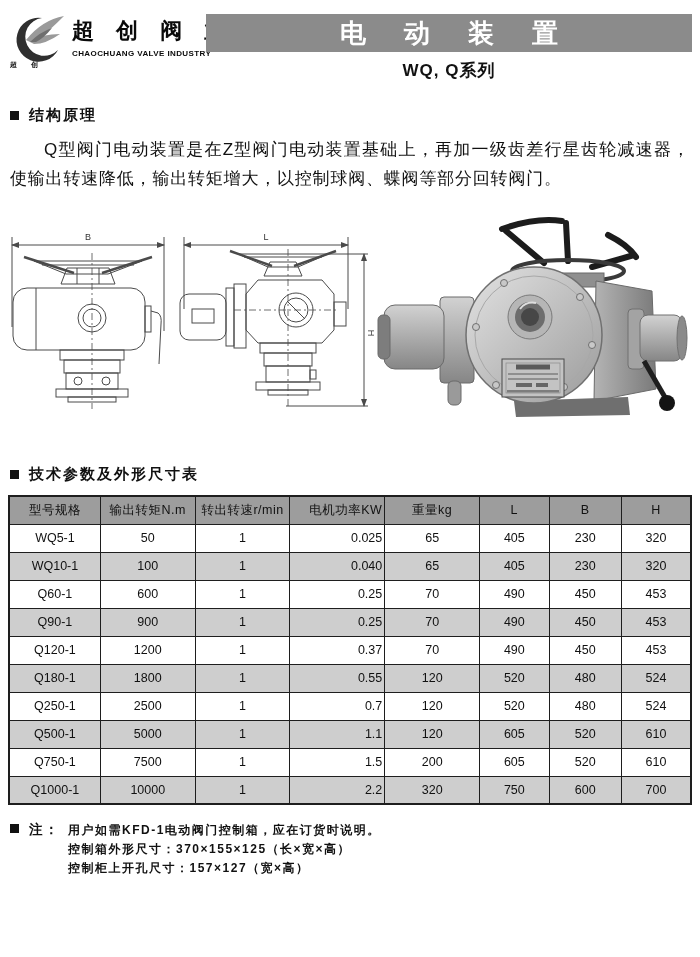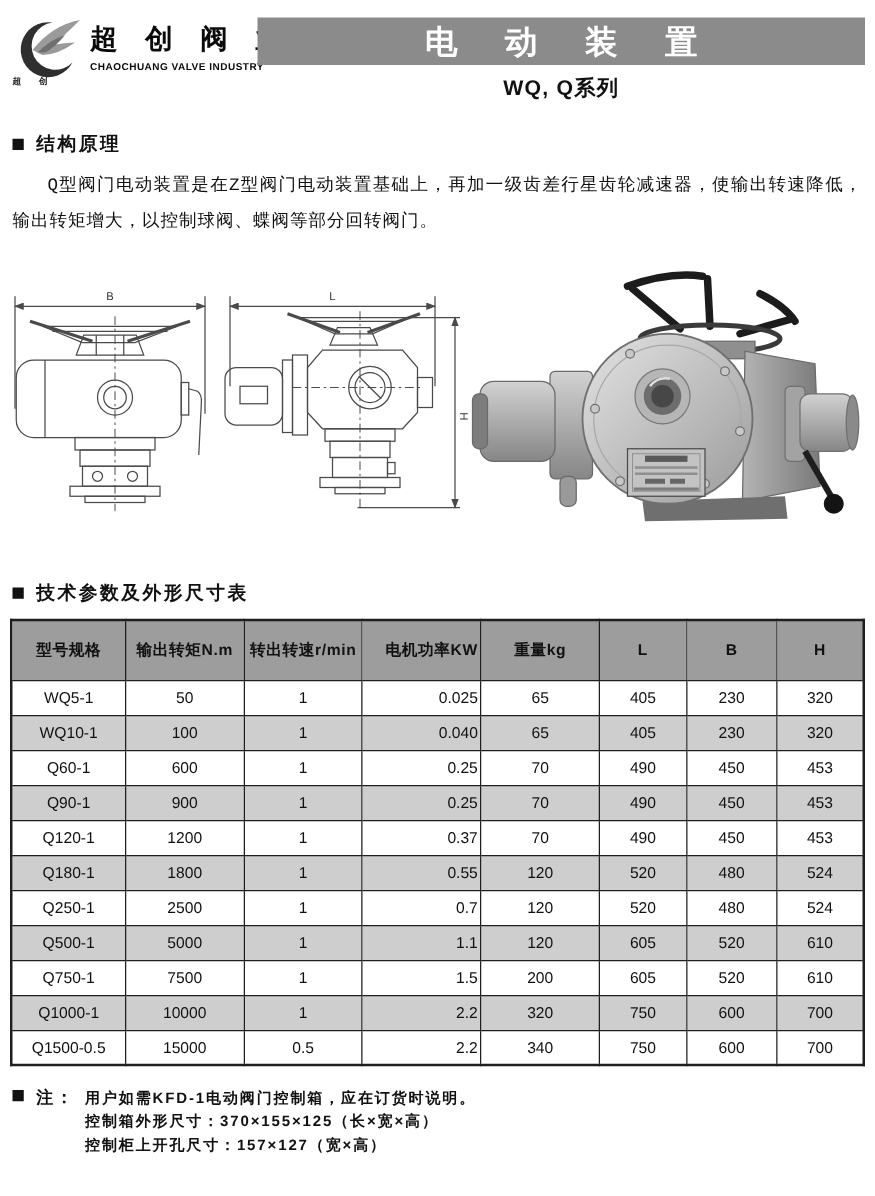--- a/index.html
+++ b/index.html
@@ -19,36 +19,36 @@
   .title-bar { height:38px; margin-top:4px; background:var(--title-bar,#8b8b8b);
                display:flex; align-items:center; justify-content:center; }
   .title-bar .t { color:#fff; font-size:26px; font-weight:bold; letter-spacing:38px; text-indent:38px; }
   .subtitle { text-align:center; font-size:17px; font-weight:bold; margin-top:7px; letter-spacing:1px; }
 
   
   .section-head { display:flex; align-items:center; padding:0 0 0 10px; }
   .sq { width:9px; height:9px; background:#111; flex:none; }
   .section-title { font-size:15px; font-weight:bold; margin-left:10px; letter-spacing:2px; }
   .sect-structure { margin-top:24px; }
-  .para { margin:10px 10px 0 10px; font-size:14px; line-height:29px; text-align:justify;
-          text-indent:2em; letter-spacing:0.8px; font-weight:500;font-family:Liberation Mono, monospace; }
+  .para { margin:10px 10px 0 10px; font-size:17px; line-height:29px; text-align:justify;
+          text-indent:2em; letter-spacing:0.8px; font-weight:500; }
 
   
   .figures { display:flex; align-items:flex-start; margin-top:16px; padding:0 4px; }
   .fig { flex:none; }
   svg text { font-family:"Liberation Sans","DejaVu Sans",sans-serif; }
 
   
   .sect-specs { margin-top:40px;align-items:center; }
   table.specs { width:684px; margin:11px auto 0 auto; border-collapse:collapse; table-layout:fixed;
                 font-size:12.5px; }
   table.specs th, table.specs td { border:1px solid #1e1e1e; text-align:center; height:28px;
                 padding:0 2px; overflow:hidden; white-space:nowrap; }
   table.specs { border:2px solid #1e1e1e; }
-  table.specs th { background:var(--table-header,#9d9d9d); font-weight:bold; height:48px; letter-spacing:0.5px; }
+  table.specs th { background:var(--table-header,#9d9d9d); font-weight:normal; height:28px; letter-spacing:0.5px; }
   table.specs tr.stripe td { background:var(--row-stripe,#cecece); }
   table.specs th:nth-child(1), table.specs td:nth-child(1) { width:13.4%; }
   table.specs th:nth-child(2), table.specs td:nth-child(2) { width:13.9%;margin-left:44px; }
   table.specs th:nth-child(3), table.specs td:nth-child(3) { width:13.9%; }
   table.specs th:nth-child(4), table.specs td:nth-child(4) { width:13.9%;text-align:right; }
   table.specs th:nth-child(5), table.specs td:nth-child(5) { width:13.9%; }
   table.specs th:nth-child(6), table.specs td:nth-child(6) { width:10.2%; }
   table.specs th:nth-child(7), table.specs td:nth-child(7) { width:10.6%; }
   table.specs th:nth-child(8), table.specs td:nth-child(8) { width:10.2%; }
 
@@ -358,30 +358,20 @@
         <tr class="stripe">
           <td>Q1000-1</td>
           <td>10000</td>
           <td>1</td>
           <td>2.2</td>
           <td>320</td>
           <td>750</td>
           <td>600</td>
           <td>700</td>
         </tr>
-        <tr>
-          <td>Q1500-0.5</td>
-          <td>15000</td>
-          <td>0.5</td>
-          <td>2.2</td>
-          <td>340</td>
-          <td>750</td>
-          <td>600</td>
-          <td>700</td>
-        </tr>
       </tbody>
   </table>
 
   <div class="notes">
     <span class="sq"></span>
     <span class="note-label">注：</span>
     <div class="note-lines">
         <div>用户如需KFD-1电动阀门控制箱，应在订货时说明。</div>
         <div>控制箱外形尺寸：370×155×125（长×宽×高）</div>
         <div>控制柜上开孔尺寸：157×127（宽×高）</div>

